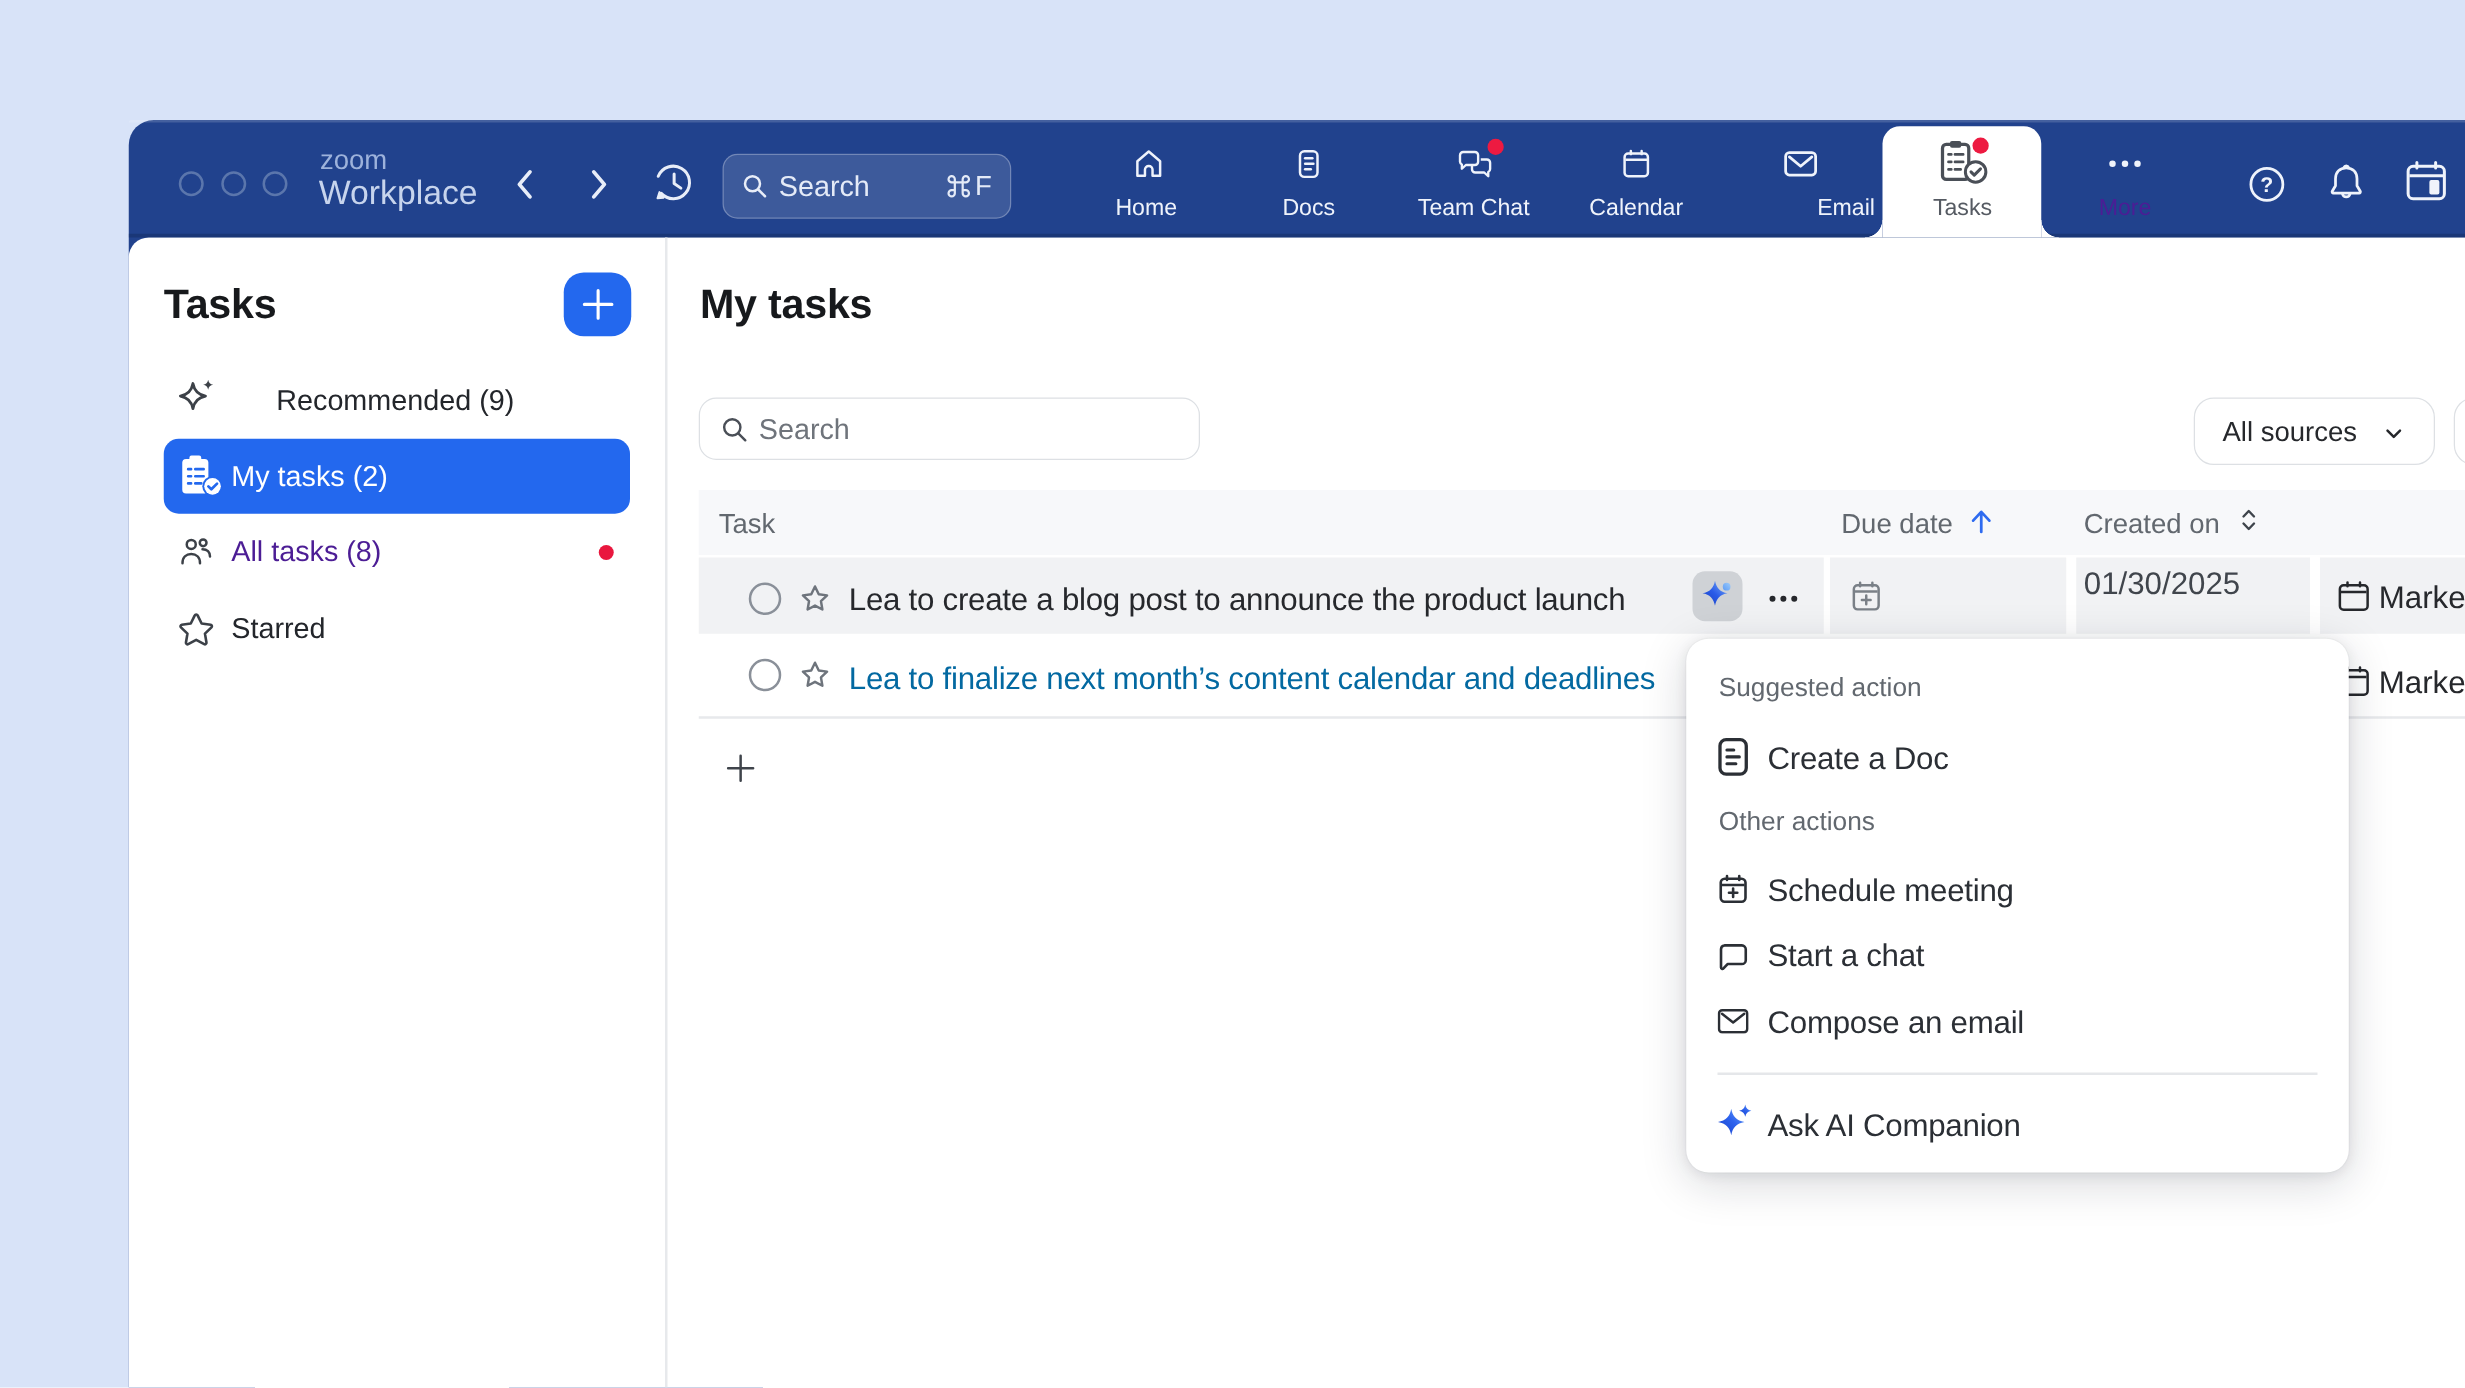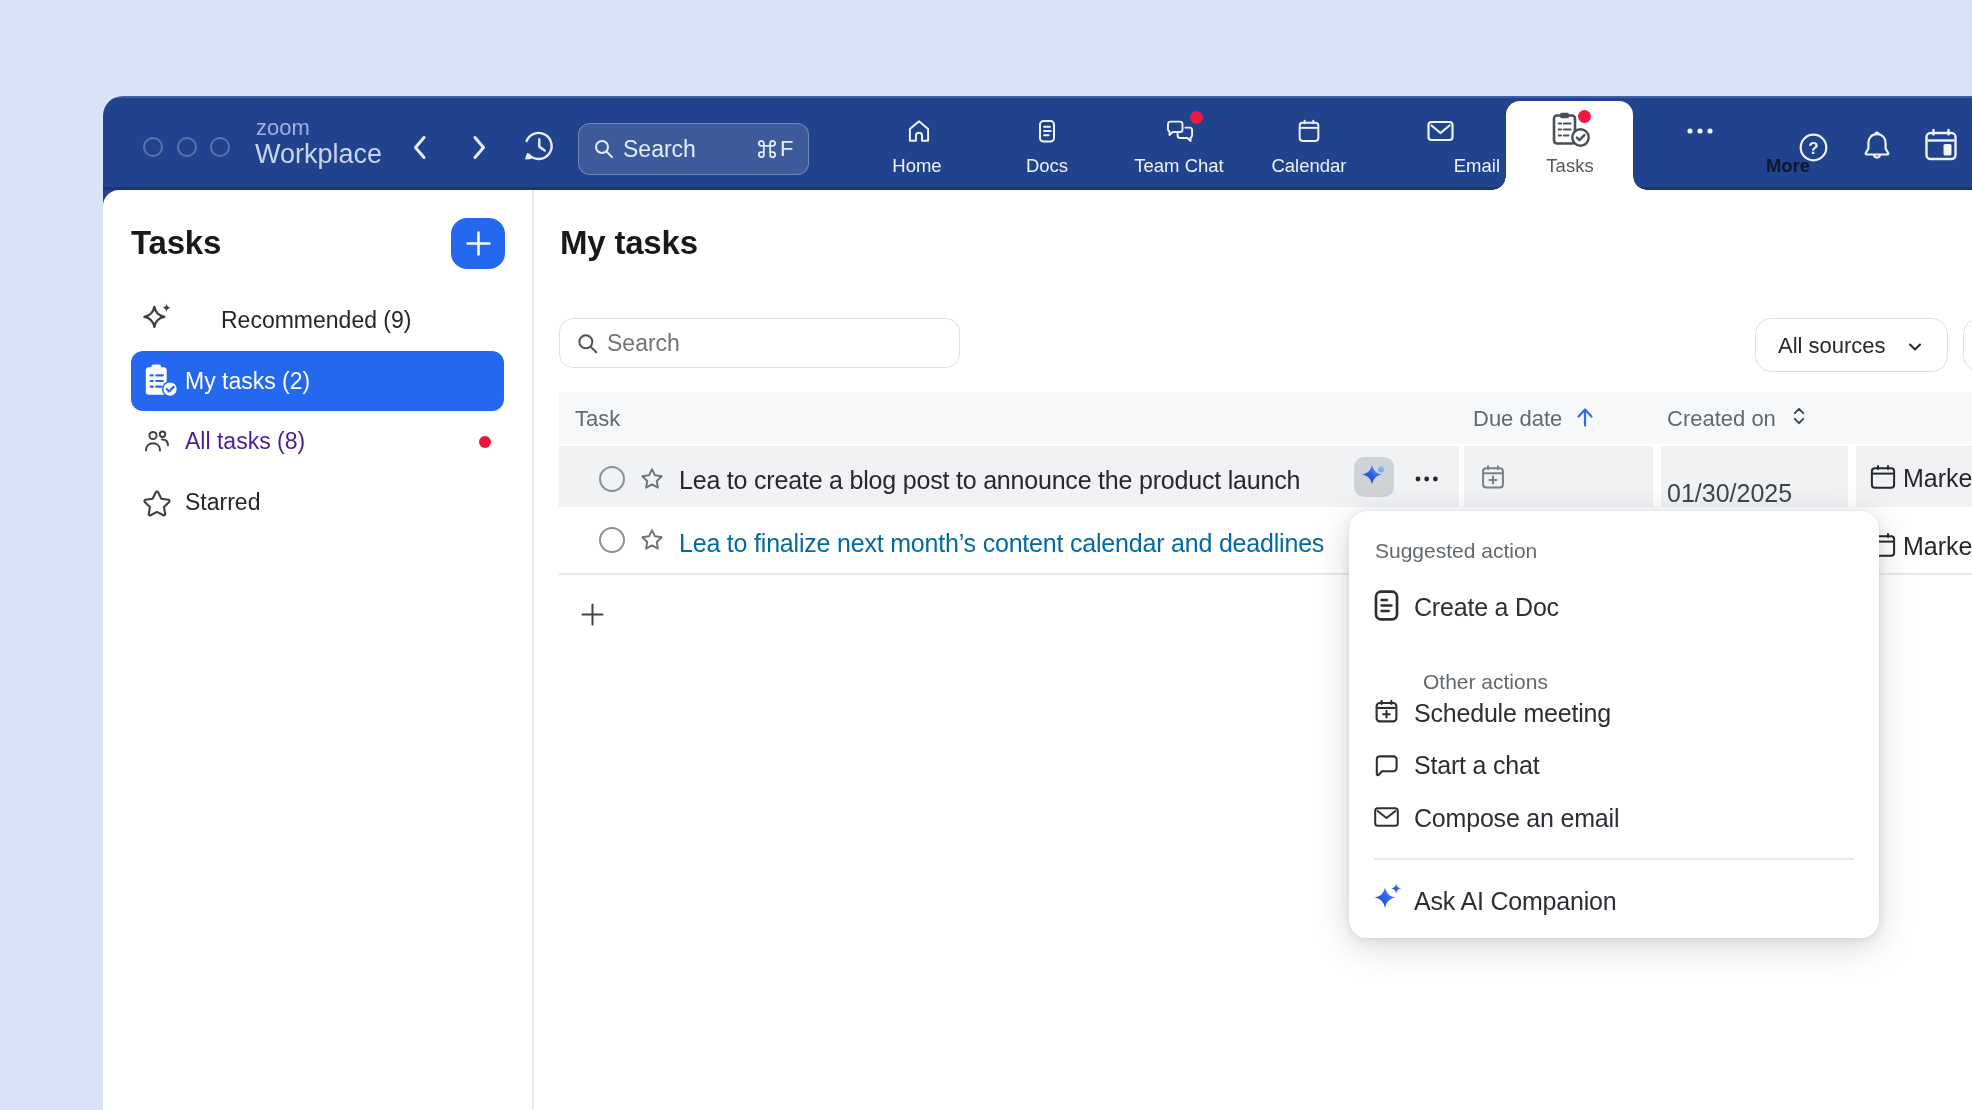--- a/index.html
+++ b/index.html
@@ -94,21 +94,21 @@
   <path d="M25.8 26.5 l2.6 2.6 l5 -5" fill="none" stroke="#4A4F57" stroke-width="2.4" stroke-linecap="round" stroke-linejoin="round"></path>
 </svg>
 <div class="abs" style="left:1578px; top:110px; width:13px; height:13px; background:#ED1A41; border-radius:50%;"></div>
 <div class="abs" style="left:1510px; top:155px; width:120px; text-align:center; font-size:18.5px; color:#555A62;">Tasks</div>
 
 <svg class="abs" style="left:1683px; top:117px;" width="34" height="28" viewBox="0 0 34 28">
     <circle cx="7" cy="14" r="2.6" fill="#EFF3FB"></circle>
     <circle cx="17" cy="14" r="2.6" fill="#EFF3FB"></circle>
     <circle cx="27" cy="14" r="2.6" fill="#EFF3FB"></circle>
   </svg>
-<div class="abs" style="left:1728px; top:155px; width:120px; text-align:center; font-size:18.5px; color:#0f172a;font-weight:bold;">More</div>
+<div class="abs" style="left:1640px; top:155px; width:120px; text-align:center; font-size:18.5px; color:#4c1d95;">More</div>
 
 <svg class="abs" style="left:1799px; top:133px;" width="29" height="29" viewBox="0 0 29 29">
     <circle cx="14.5" cy="14.5" r="12.8" fill="none" stroke="#EFF3FB" stroke-width="2.2"></circle>
     <text x="14.5" y="20.5" text-anchor="middle" font-size="17" font-weight="600" fill="#EFF3FB" font-family="Liberation Sans">?</text>
   </svg>
 <svg class="abs" style="left:1861px; top:130px;" width="32" height="34" viewBox="0 0 32 34">
   <path d="M16 4.2 c-5.4 0 -8.6 3.8 -8.6 8.8 v5.6 l-2.6 4.4 a1 1 0 0 0 0.9 1.5 h20.6 a1 1 0 0 0 0.9 -1.5 l-2.6 -4.4 v-5.6 c0 -5 -3.2 -8.8 -8.6 -8.8 z" fill="none" stroke="#EFF3FB" stroke-width="2.2" stroke-linejoin="round"></path>
   <path d="M13 25.2 a3.1 3.1 0 0 0 6 0" fill="none" stroke="#EFF3FB" stroke-width="2.2" stroke-linecap="round"></path>
   <path d="M14.2 4.0 a1.9 1.9 0 0 1 3.6 0" fill="none" stroke="#EFF3FB" stroke-width="2.2"></path>
 </svg>
@@ -219,21 +219,21 @@
     <circle cx="13.7" cy="5" r="2.4" fill="#26282C"></circle>
     <circle cx="22.4" cy="5" r="2.4" fill="#26282C"></circle>
   </svg>
 
 <svg class="abs" style="left:1479px; top:463px;" width="28" height="28" viewBox="0 0 24 24">
   <rect x="3.5" y="4.5" width="17" height="16.5" rx="2.6" fill="none" stroke="#7A8087" stroke-width="1.7"></rect>
   <path d="M7.8 2.8 v2.4 m8.4 -2.4 v2.4" stroke="#7A8087" stroke-width="1.7" stroke-linecap="round" fill="none"></path>
   <line x1="4.2" y1="8.8" x2="19.8" y2="8.8" stroke="#7A8087" stroke-width="1.7"></line>
   <path d="M12 11.5 v6 M9 14.5 h6" stroke="#7A8087" stroke-width="1.7" stroke-linecap="round" fill="none"></path>
 </svg>
-<div class="abs" style="left:1667px; top:481px; font-size:25px; line-height:25px; color:#40454C;">01/30/2025</div>
+<div class="abs" style="left:1667px; top:455px; font-size:25px; line-height:25px; color:#40454C;">01/30/2025</div>
 
 <svg class="abs" style="left:1869px; top:463px;" width="28" height="28" viewBox="0 0 28 28">
   <rect x="2.9" y="5.2" width="22.2" height="19.6" rx="3" fill="none" stroke="#26282C" stroke-width="2"></rect>
   <path d="M9 2.9 v3 m10 -3 v3" stroke="#26282C" stroke-width="2" stroke-linecap="round" fill="none"></path>
   <line x1="3.8" y1="10.6" x2="24.2" y2="10.6" stroke="#26282C" stroke-width="2"></line>
 </svg>
 <div class="abs" style="left:1903px; top:464px; width:69px; overflow:hidden; font-size:25px; line-height:29px; color:#26282C; white-space:nowrap;">Marketing</div>
 
 <div class="abs" style="left:599px; top:527px; width:26px; height:26px; border:2px solid #8A9099; border-radius:50%;"></div>
 <svg class="abs" style="left:637px; top:525px;" width="30" height="30" viewBox="0 0 32 32">
@@ -252,21 +252,21 @@
     <path d="M11.5 1.5 v20 M1.5 11.5 h20" stroke="#3F444B" stroke-width="2" stroke-linecap="round"></path>
   </svg>
 
 <div class="abs" style="left:1349px; top:511px; width:530px; height:427px; background:#fff; border-radius:18px; box-shadow:0 8px 36px rgba(15,25,40,0.17), 0 2px 10px rgba(15,25,40,0.08), 0 0 0 1px rgba(0,0,0,0.025);"></div>
 <div class="abs" style="left:1375px; top:539px; font-size:21px; line-height:24px; color:#62686F;">Suggested action</div>
 <svg class="abs" style="left:1374px; top:590px;" width="25" height="31" viewBox="0 0 22 28">
     <rect x="1.5" y="1.5" width="19" height="25" rx="4.5" fill="none" stroke="#2B2F35" stroke-width="2.4"></rect>
     <path d="M6.5 9 h5 M6.5 14 h9 M6.5 19 h6.5" stroke="#2B2F35" stroke-width="2.2" stroke-linecap="round"></path>
   </svg>
 <div class="abs" style="left:1414px; top:593px; font-size:25px; line-height:29px; letter-spacing:-0.2px; color:#2B2F35;">Create a Doc</div>
-<div class="abs" style="left:1375px; top:670px; font-size:21px; line-height:24px; color:#62686F;margin-left:48px;">Other actions</div>
+<div class="abs" style="left:1375px; top:646px; font-size:21px; line-height:24px; color:#62686F;">Other actions</div>
 <svg class="abs" style="left:1374px; top:699px;" width="25" height="25" viewBox="0 0 24 24">
   <rect x="2.5" y="3.8" width="19" height="17.7" rx="3" fill="none" stroke="#2B2F35" stroke-width="2"></rect>
   <path d="M7.3 1.8 v3 m9.4 -3 v3" stroke="#2B2F35" stroke-width="2" stroke-linecap="round" fill="none"></path>
   <line x1="3.2" y1="8.6" x2="20.8" y2="8.6" stroke="#2B2F35" stroke-width="2"></line>
   <path d="M12 11.4 v6.4 M8.8 14.6 h6.4" stroke="#2B2F35" stroke-width="2" stroke-linecap="round" fill="none"></path>
 </svg>
 <div class="abs" style="left:1414px; top:699px; font-size:25px; line-height:29px; letter-spacing:-0.2px; color:#2B2F35;">Schedule meeting</div>
 <svg class="abs" style="left:1374px; top:753px;" width="25" height="25" viewBox="0 0 24 24">
     <path d="M5.3 3.2 h13.4 a3 3 0 0 1 3 3 v8.3 a3 3 0 0 1 -3 3 h-11 l-3.1 3.4 c-0.7 0.76 -1.9 0.27 -1.9 -0.74 v-13.96 a3 3 0 0 1 2.6 -3 z" fill="none" stroke="#2B2F35" stroke-width="2" stroke-linejoin="round"></path>
   </svg>

